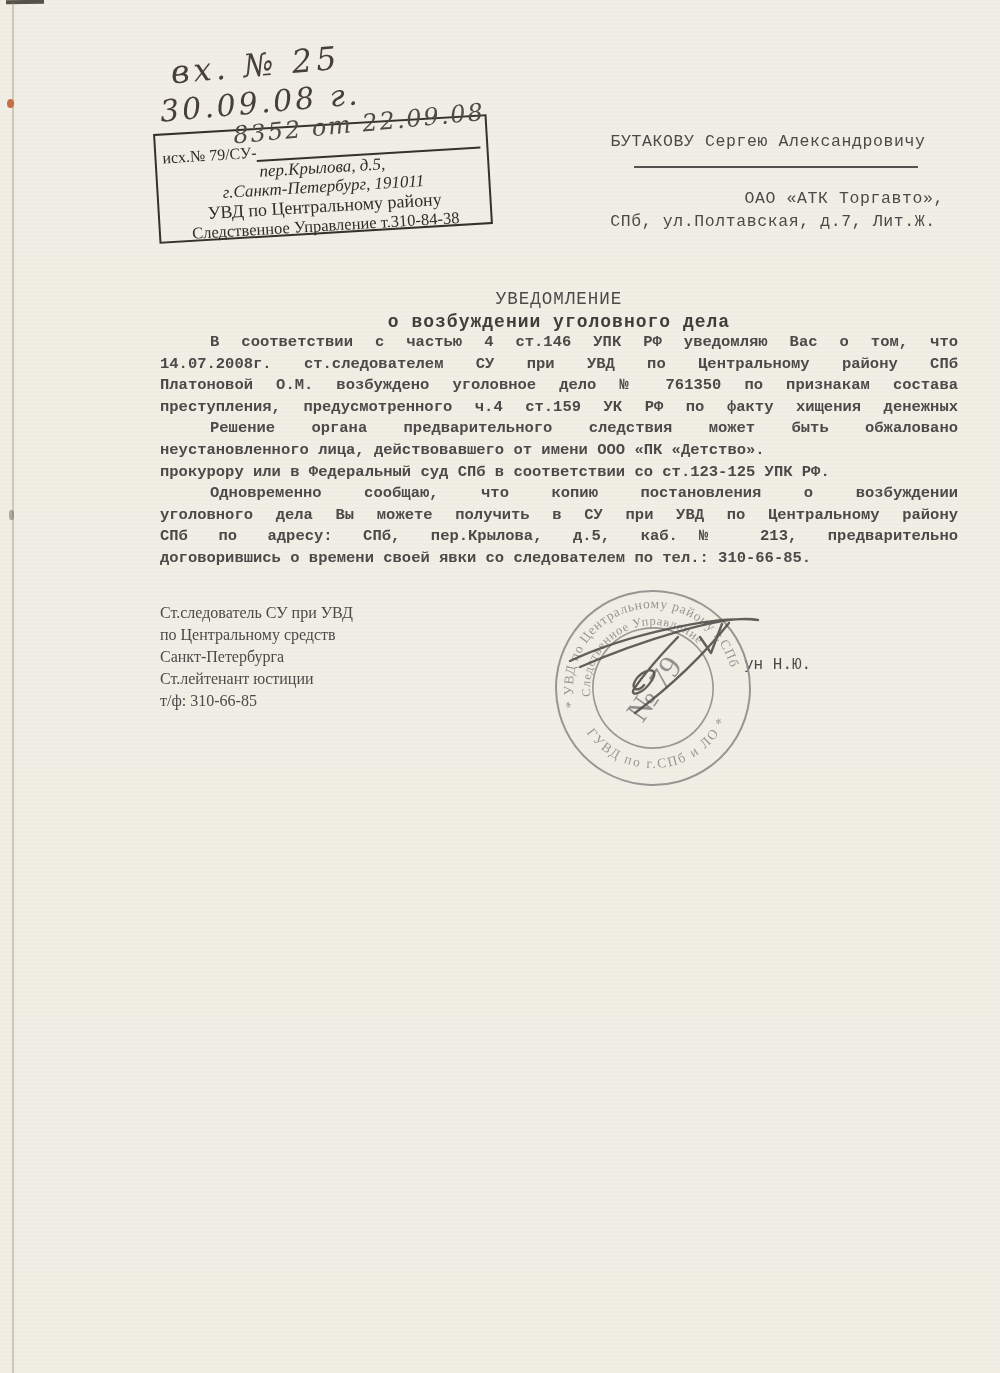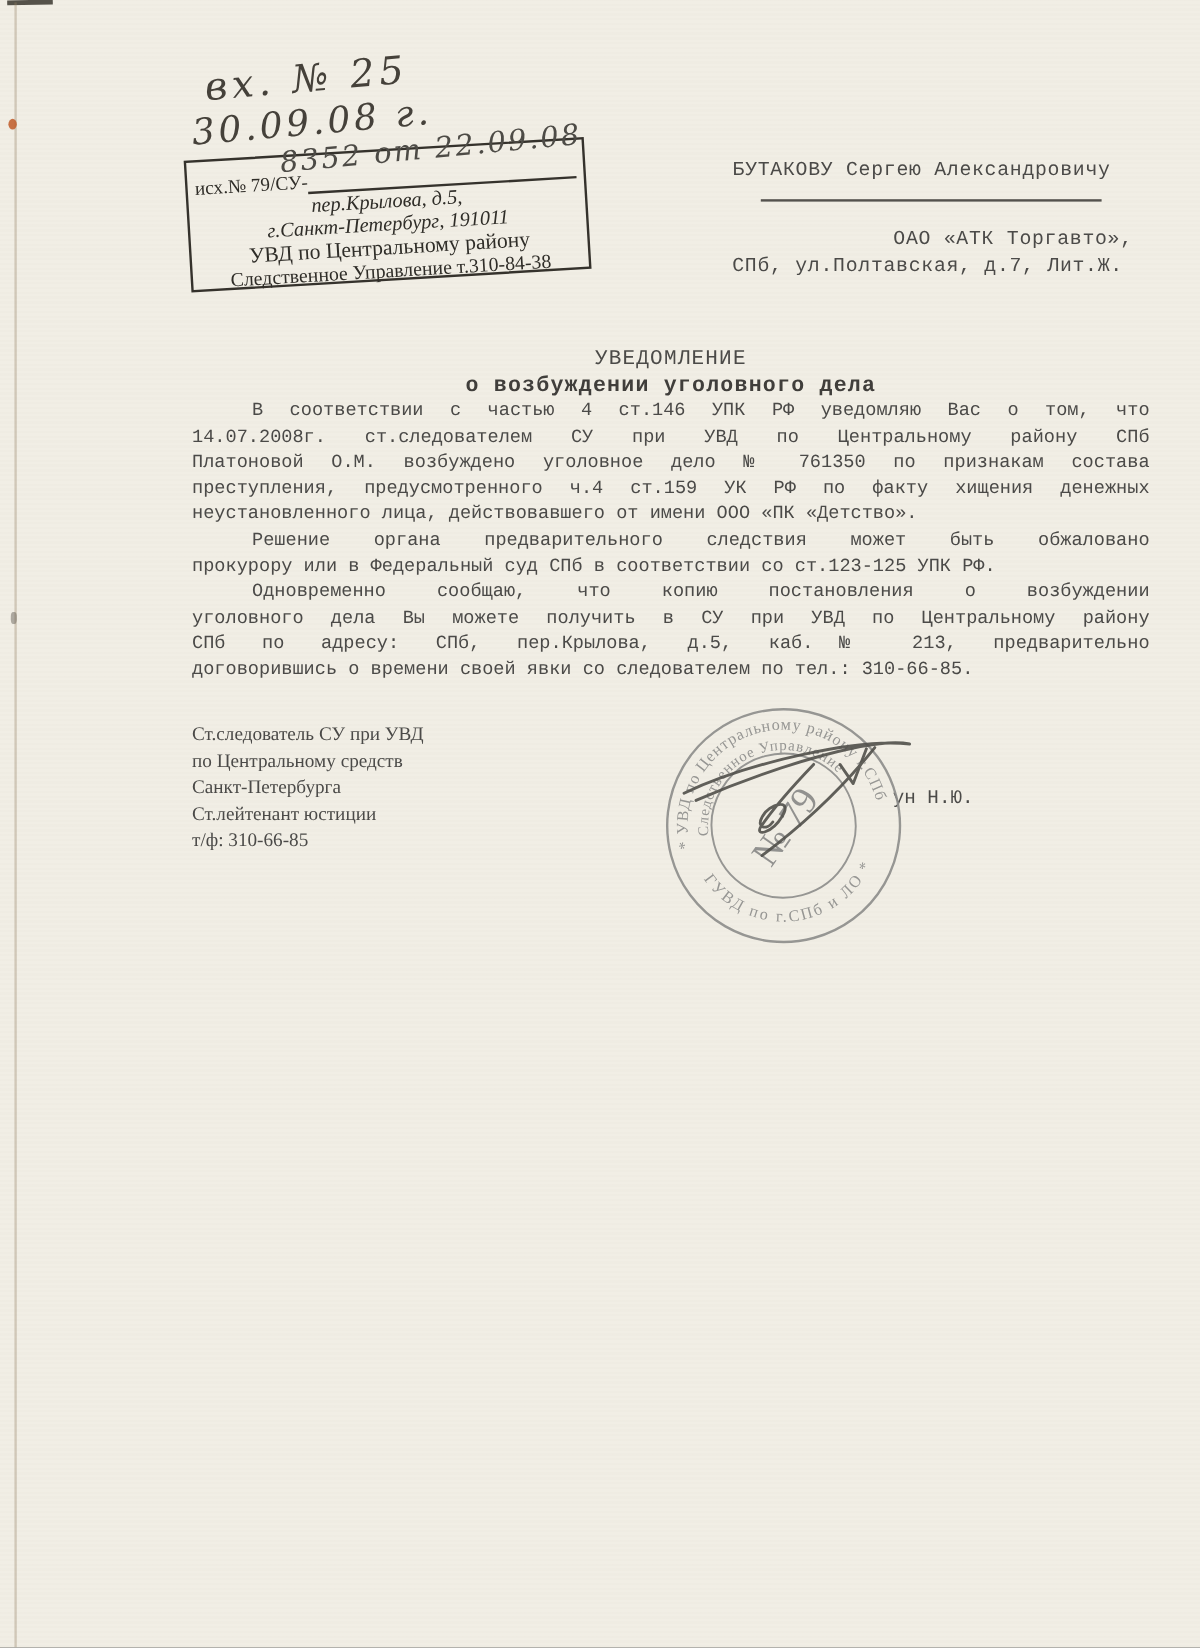--- a/index.html
+++ b/index.html
@@ -50,21 +50,21 @@
   .addressee .company{margin-top:21px;line-height:20px;padding-right:14px;}
   .addressee .address{margin-top:3px;line-height:20px;text-align:center;}
 
   
   .title{position:absolute;left:160px;top:268px;width:798px;text-align:center;margin-top:20px;}
   .title .t1{font-size:17.5px;letter-spacing:1px;line-height:22px;}
   .title .t2{font-size:18px;font-weight:bold;letter-spacing:1px;line-height:24px;color:#403e3b;}
 
   
   .body-text{position:absolute;left:160px;top:332px;width:798px;font-size:15.5px;}
-  .bline{height:21.6px;line-height:21.6px;text-align:justify;text-align-last:justify;white-space:normal;overflow:visible;}
+  .bline{height:21.6px;line-height:21.6px;text-align:justify;text-align-last:justify;white-space:normal;overflow:visible;font-weight:bold;}
   .bline.lastline{text-align-last:left;}
   .bline.indent{text-indent:50px;}
 
   
   .sig-block{position:absolute;left:160px;top:602px;font-size:16px;line-height:22px;font-family:Liberation Serif, serif;}
 
   
   .signer-name{position:absolute;left:716px;top:656px;font-size:16px;z-index:1;margin-left:28px;}
 
   
@@ -111,22 +111,22 @@
   <div class="title">
     <div class="t1">УВЕДОМЛЕНИЕ</div>
     <div class="t2">о возбуждении уголовного дела</div>
   </div>
 
   <div class="body-text">
       <div class="bline indent">В соответствии с частью 4 ст.146 УПК РФ  уведомляю Вас о том, что</div>
       <div class="bline">14.07.2008г. ст.следователем СУ при УВД по Центральному району СПб</div>
       <div class="bline">Платоновой О.М. возбуждено уголовное дело № 761350 по признакам состава</div>
       <div class="bline">преступления, предусмотренного ч.4 ст.159 УК РФ по факту хищения денежных</div>
+      <div class="bline indent">Решение органа предварительного следствия  может быть обжаловано</div>
       <div class="bline lastline">неустановленного лица, действовавшего от имени ООО «ПК «Детство».</div>
-      <div class="bline indent">Решение органа предварительного следствия  может быть обжаловано</div>
       <div class="bline lastline">прокурору или в Федеральный суд СПб в соответствии со ст.123-125 УПК РФ.</div>
       <div class="bline indent">Одновременно сообщаю, что копию постановления о возбуждении</div>
       <div class="bline">уголовного дела Вы можете получить в СУ при УВД по Центральному району</div>
       <div class="bline">СПб по адресу: СПб, пер.Крылова, д.5, каб.№ 213, предварительно</div>
       <div class="bline lastline">договорившись о времени своей явки со следователем по тел.: 310-66-85.</div>
     </div>
 
   <div class="sig-block">
       <div>Ст.следователь  СУ при УВД</div>
       <div>по Центральному средств</div>

